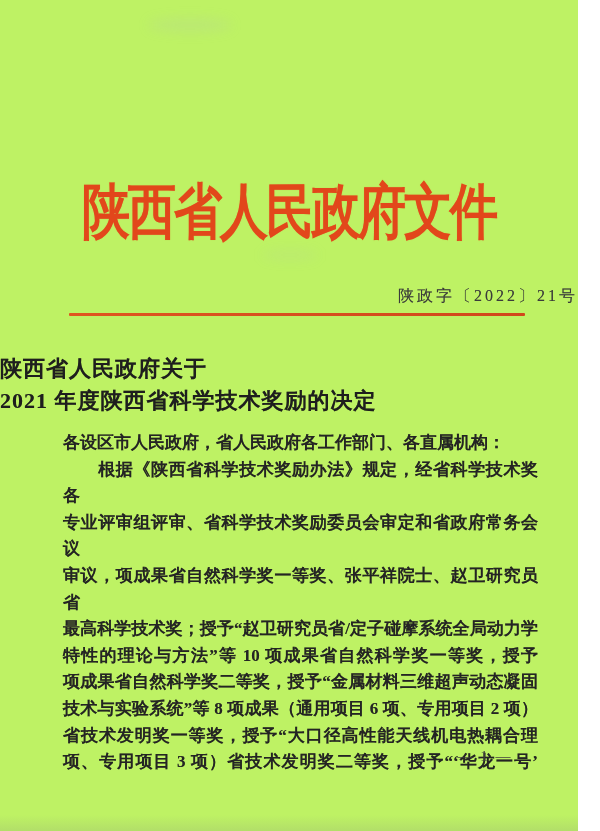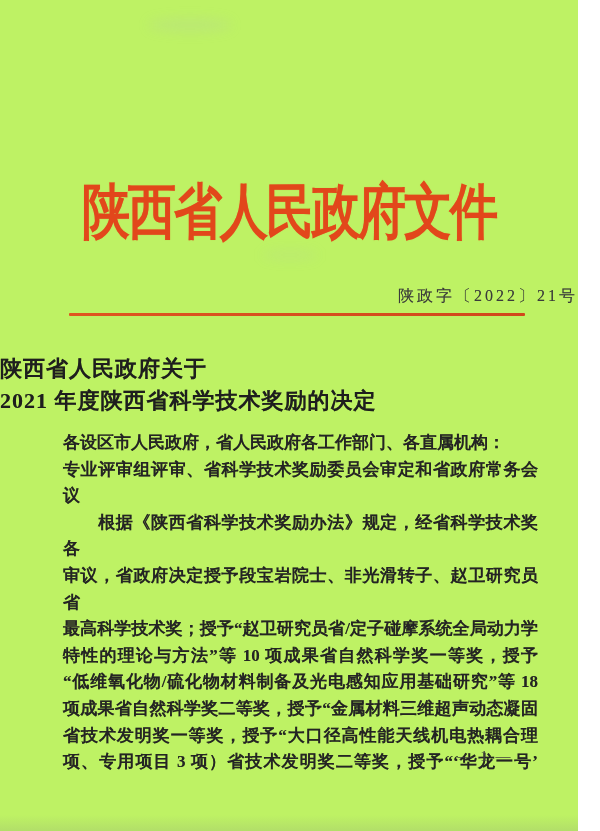--- a/index.html
+++ b/index.html
@@ -133,27 +133,27 @@
 
   <div class="red-rule"></div>
 
   <div class="doc-title">
     <div>陕西省人民政府关于</div>
     <div>2021 年度陕西省科学技术奖励的决定</div>
   </div>
 
   <div class="body-text">
     <div class="body-line short">各设区市人民政府，省人民政府各工作部门、各直属机构：</div>
+    <div class="body-line">　　根据《陕西省科学技术奖励办法》规定，经省科学技术奖各</div>
     <div class="body-line">专业评审组评审、省科学技术奖励委员会审定和省政府常务会议</div>
-    <div class="body-line">　　根据《陕西省科学技术奖励办法》规定，经省科学技术奖各</div>
-    <div class="body-line">审议，省政府决定授予段宝岩院士、非光滑转子、赵卫研究员省</div>
+    <div class="body-line">审议，项成果省自然科学奖一等奖、张平祥院士、赵卫研究员省</div>
     <div class="body-line">最高科学技术奖；授予“赵卫研究员省/定子碰摩系统全局动力学</div>
     <div class="body-line">特性的理论与方法”等 10 项成果省自然科学奖一等奖，授予</div>
-    <div class="body-line">“低维氧化物/硫化物材料制备及光电感知应用基础研究”等 18</div>
     <div class="body-line">项成果省自然科学奖二等奖，授予“金属材料三维超声动态凝固</div>
+    <div class="body-line">技术与实验系统”等 8 项成果（通用项目 6 项、专用项目 2 项）</div>
     <div class="body-line">省技术发明奖一等奖，授予“大口径高性能天线机电热耦合理</div>
     <div class="body-line">项、专用项目 3 项）省技术发明奖二等奖，授予“‘华龙一号’</div>
   </div>
 
   <div class="page-number">— 1 —</div>
 
   <div class="bottom-shade"></div>
 
 </div>
 

